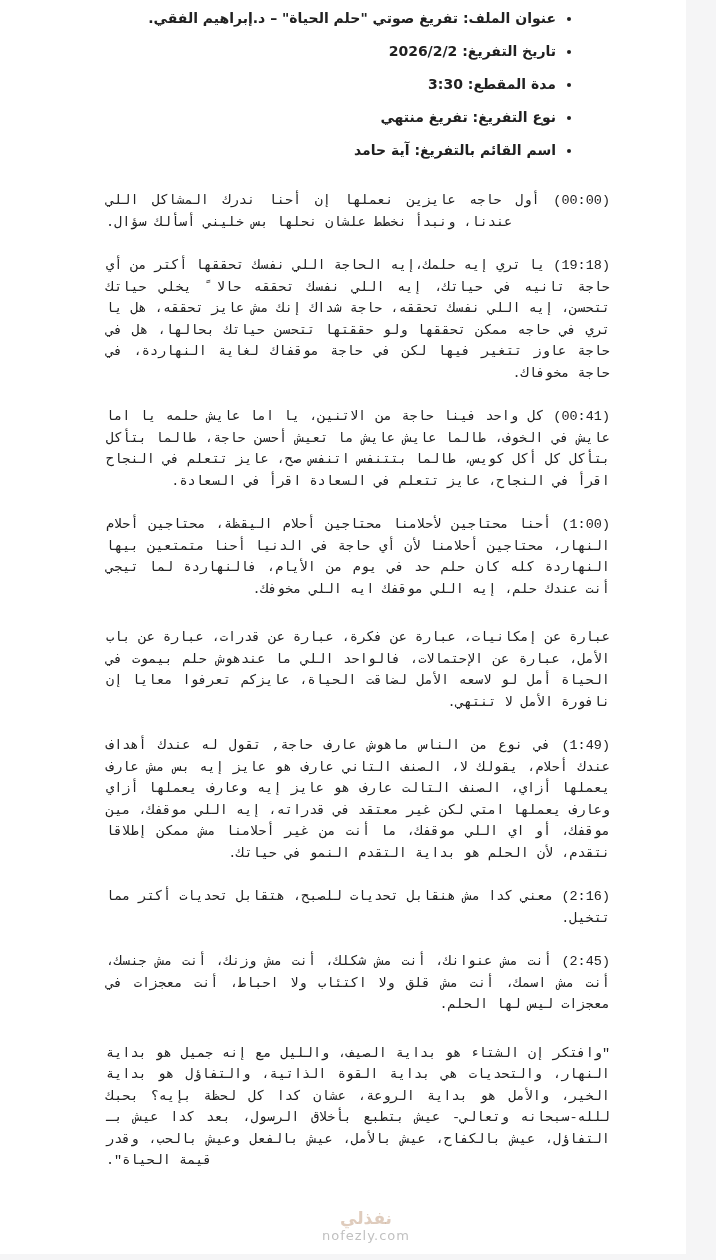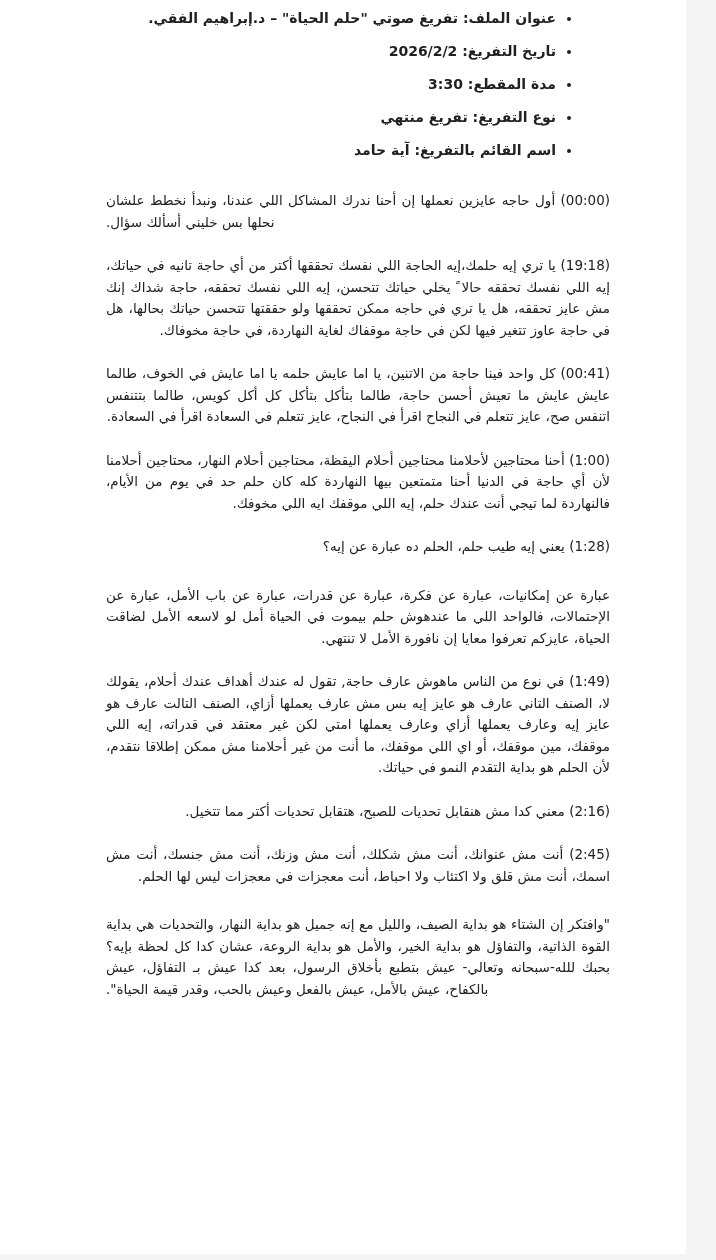--- a/index.html
+++ b/index.html
@@ -56,20 +56,21 @@
   }
   .transcript {
     margin-top: 30px;
   }
   .para {
     margin: 22px 0 0 0;
     font-size: 13.5px;
     line-height: 21.5px;
     text-align: justify;
     text-align-last: right;
+    font-family: Liberation Mono, monospace;
     -moz-text-align-last: right;
   }
   .para:first-child {
     margin-top: 0;
   }
   .para.tight {
     margin-top: 27px;
   }
   .para.last-left {
     text-align-last: left;
@@ -111,26 +112,29 @@
         <li>تاريخ التفريغ: 2026/2/2</li>
         <li>مدة المقطع: 3:30</li>
         <li>نوع التفريغ: تفريغ منتهي</li>
         <li>اسم القائم بالتفريغ: آية حامد</li>
       </ul>
     <div class="transcript">
         <p class="para last-left"><span class="ts" dir="ltr">(00:00)</span> <span>أول حاجه عايزين نعملها إن أحنا ندرك المشاكل اللي عندنا، ونبدأ نخطط علشان نحلها بس خليني أسألك سؤال.</span></p>
         <p class="para"><span class="ts" dir="ltr">(19:18)</span> <span>يا تري إيه حلمك،إيه الحاجة اللي نفسك تحققها أكتر من أي حاجة تانيه في حياتك، إيه اللي نفسك تحققه حالا ً يخلي حياتك تتحسن، إيه اللي نفسك تحققه، حاجة شداك إنك مش عايز تحققه، هل يا تري في حاجه ممكن تحققها ولو حققتها تتحسن حياتك بحالها، هل في حاجة عاوز تتغير فيها لكن في حاجة موقفاك لغاية النهاردة، في حاجة مخوفاك.</span></p>
         <p class="para"><span class="ts" dir="ltr">(00:41)</span> <span>كل واحد فينا حاجة من الاتنين، يا اما عايش حلمه يا اما عايش في الخوف، طالما عايش عايش ما تعيش أحسن حاجة، طالما بتأكل بتأكل كل أكل كويس، طالما بتتنفس اتنفس صح، عايز تتعلم في النجاح اقرأ في النجاح، عايز تتعلم في السعادة اقرأ في السعادة.</span></p>
         <p class="para"><span class="ts" dir="ltr">(1:00)</span> <span>أحنا محتاجين لأحلامنا محتاجين أحلام اليقظة، محتاجين أحلام النهار، محتاجين أحلامنا لأن أي حاجة في الدنيا أحنا متمتعين بيها النهاردة كله كان حلم حد في يوم من الأيام، فالنهاردة لما تيجي أنت عندك حلم، إيه اللي موقفك ايه اللي مخوفك.</span></p>
-        <p class="para"><span class="ts" dir="ltr">(1:28)</span> <span>يعني إيه طيب حلم، الحلم ده عبارة عن إيه؟</span></p>
         <p class="para tight"><span>عبارة عن إمكانيات، عبارة عن فكرة، عبارة عن قدرات، عبارة عن باب الأمل، عبارة عن الإحتمالات، فالواحد اللي ما عندهوش حلم بيموت في الحياة أمل لو لاسعه الأمل لضاقت الحياة، عايزكم تعرفوا معايا إن نافورة الأمل لا تنتهي.</span></p>
         <p class="para"><span class="ts" dir="ltr">(1:49)</span> <span>في نوع من الناس ماهوش عارف حاجة, تقول له عندك أهداف عندك أحلام، يقولك لا، الصنف التاني عارف هو عايز إيه بس مش عارف يعملها أزاي، الصنف التالت عارف هو عايز إيه  وعارف يعملها أزاي وعارف يعملها امتي لكن غير معتقد في قدراته، إيه اللي موقفك، مين موقفك، أو اي اللي موقفك، ما أنت من غير أحلامنا مش ممكن إطلاقا نتقدم، لأن الحلم هو بداية التقدم النمو في حياتك.</span></p>
         <p class="para"><span class="ts" dir="ltr">(2:16)</span> <span>معني كدا مش هنقابل تحديات للصبح، هتقابل تحديات أكتر مما تتخيل.</span></p>
         <p class="para"><span class="ts" dir="ltr">(2:45)</span> <span>أنت مش عنوانك، أنت مش شكلك، أنت مش وزنك، أنت مش جنسك، أنت مش اسمك، أنت مش قلق ولا اكتئاب ولا احباط، أنت معجزات في معجزات ليس لها الحلم.</span></p>
         <p class="para tight last-left"><span>"وافتكر إن الشتاء هو بداية الصيف، والليل مع إنه جميل هو بداية النهار، والتحديات هي بداية القوة الذاتية، والتفاؤل هو بداية الخير، والأمل هو بداية الروعة، عشان كدا كل لحظة بإيه؟ بحبك للله-سبحانه وتعالي- عيش بتطبع بأخلاق الرسول، بعد كدا عيش بـ التفاؤل، عيش بالكفاح، عيش بالأمل، عيش بالفعل وعيش بالحب، وقدر قيمة الحياة".</span></p>
       </div>
   </div>
 
+  <div class="watermark">
+    <div class="wm-logo">نفذلي</div>
+    <div class="wm-domain">nofezly.com</div>
+  </div>
 
   <div class="side-strip"></div>
   <div class="bottom-strip"></div>
 
 </div>
 
 </body></html>

